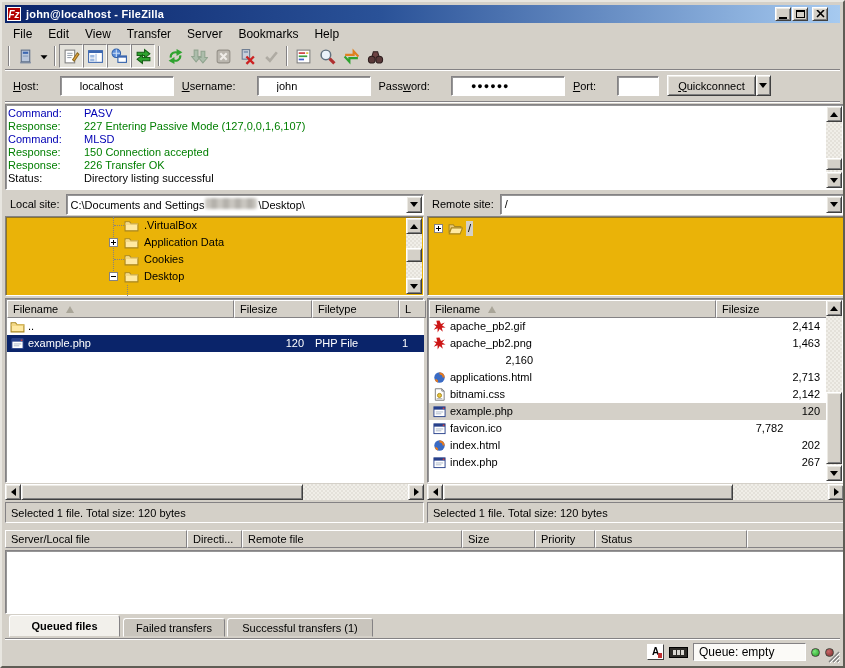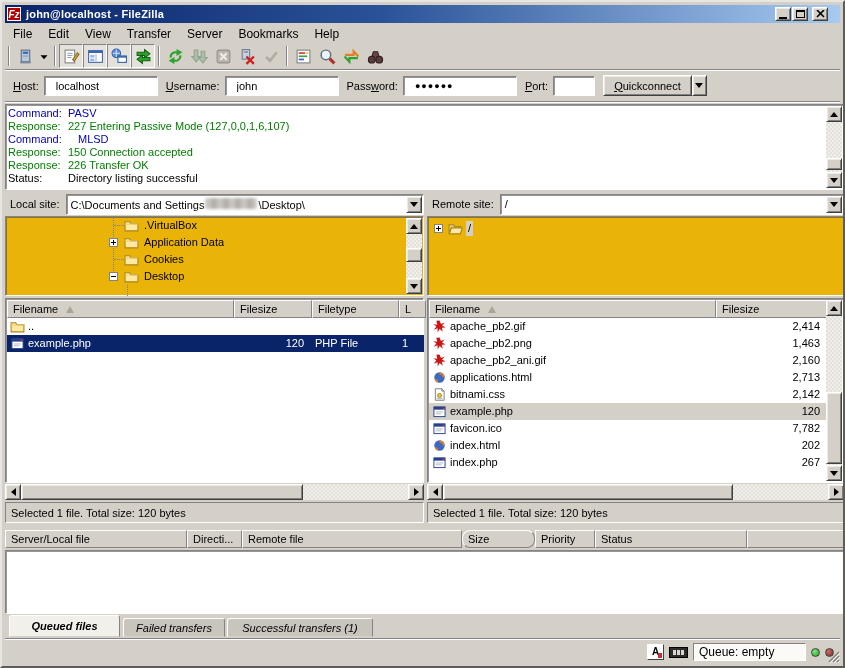--- a/index.html
+++ b/index.html
@@ -37,30 +37,30 @@
   .tb-sep { width:2px; height:20px; margin:0 3px; border-left:1px solid #848284; border-right:1px solid #fff; }
   .tb-btn { width:24px; height:24px; display:flex; align-items:center; justify-content:center; margin:0 0; }
   .tb-btn svg { width:17px; height:17px; }
   .tb-btn.pressed { border:1px solid; border-color:#848284 #fff #fff #848284; background:#E3E1DA; }
   .tb-btn.narrow { width:14px; }
   
   #quickbar { position:absolute; left:3px; top:68px; right:3px; height:32px;
     display:flex; align-items:center; border-bottom:1px solid #848284; box-shadow:0 1px 0 #fff; }
   .qc-label { margin:0 5px 0 8px; }
   .qc-input { height:20px; background:#fff; border:1px solid; border-color:#848284 #FFFFFF #FFFFFF #848284;
-    box-shadow: inset 1px 1px 0 rgba(64,64,64,.55); font-family:inherit; font-size:11px; padding:0 11px; }
+    box-shadow: inset 1px 1px 0 rgba(64,64,64,.55); font-family:inherit; font-size:11px; padding:0 19px;margin-left:16px; }
   #quickconnect-btn { margin-left:8px; height:21px; padding:0 10px; font-size:11px;
     display:flex; align-items:center; }
   #quickconnect-drop { width:15px; height:21px; display:flex; align-items:center; justify-content:center; }
   .arr-down { width:0; height:0; border-left:4px solid transparent; border-right:4px solid transparent; border-top:5px solid #000; }
   
   #log { position:absolute; left:3px; top:102px; width:839px; height:86px; background:#fff; }
   #log-lines { position:absolute; left:2px; top:2px; right:18px; bottom:2px; overflow:hidden; }
   .log-line { display:flex; height:13px; line-height:13px; white-space:nowrap; }
-  .log-label { width:60px; flex:none; }
+  .log-label { width:76px; flex:none; }
   
   .vscroll { position:absolute; width:16px; background:#F0EEE8;
     background-image: linear-gradient(45deg,#E4E1DA 25%,transparent 25%,transparent 75%,#E4E1DA 75%),linear-gradient(45deg,#E4E1DA 25%,transparent 25%,transparent 75%,#E4E1DA 75%);
     background-size:4px 4px; background-position:0 0,2px 2px; }
   .hscroll { position:absolute; height:16px; background:#F0EEE8;
     background-image: linear-gradient(45deg,#E4E1DA 25%,transparent 25%,transparent 75%,#E4E1DA 75%),linear-gradient(45deg,#E4E1DA 25%,transparent 25%,transparent 75%,#E4E1DA 75%);
     background-size:4px 4px; background-position:0 0,2px 2px; }
   .sb-btn { position:absolute; width:16px; height:16px; display:flex; align-items:center; justify-content:center; }
   .tri-up   { width:0;height:0;border-left:4px solid transparent;border-right:4px solid transparent;border-bottom:5px solid #000; }
   .tri-down { width:0;height:0;border-left:4px solid transparent;border-right:4px solid transparent;border-top:5px solid #000; }
@@ -100,21 +100,21 @@
   .file-row .name-cell { display:flex; align-items:center; gap:3px; padding-left:3px; }
   .file-row.sel-active { background:#0A246A; color:#fff; }
   .file-row.sel-inactive { background:#D4D0C8; }
   
   .pane-status { position:absolute; top:500px; height:21px; border:1px solid; border-color:#848284 #FFFFFF #FFFFFF #848284;
     display:flex; align-items:center; padding-left:5px; background:#D4D0C8; }
   
   #queue-header { position:absolute; left:3px; top:528px; height:20px; display:flex; }
   #queue-body { position:absolute; left:3px; top:548px; width:839px; height:64px; background:#fff; }
   
-  #tabs-row { position:absolute; left:3px; top:613px; right:3px; height:23px;font-style:italic; }
+  #tabs-row { position:absolute; left:3px; top:613px; right:3px; height:23px; }
   .tab { position:absolute; bottom:1px; border:1px solid; border-color:#FFFFFF #848284 #D4D0C8 #FFFFFF;
     border-radius:3px 3px 0 0; display:flex; align-items:center; justify-content:center; }
   .tab.active { height:22px; background:#F2F0EB; font-weight:bold; z-index:2; }
   .tab.inactive { height:19px; background:#C9C5BD; z-index:1; }
   
   #statusbar { position:absolute; left:3px; right:3px; bottom:3px; height:24px;
     border-top:1px solid #fff; box-shadow:0 -1px 0 #848284; }
   #ascii-box { position:absolute; left:642px; top:4px; width:17px; height:16px; background:#fff;
     border:1px solid; border-color:#fff #404040 #404040 #fff; text-align:center; font-weight:bold;
     font-size:10px; line-height:14px; }
@@ -292,21 +292,21 @@
         <div class="log-line">
           <span class="log-label" style="color: rgb(0, 0, 180);">Command:</span>
           <span class="log-text" style="color: rgb(0, 0, 180);">PASV</span>
         </div>
         <div class="log-line">
           <span class="log-label" style="color: rgb(0, 127, 0);">Response:</span>
           <span class="log-text" style="color: rgb(0, 127, 0);">227 Entering Passive Mode (127,0,0,1,6,107)</span>
         </div>
         <div class="log-line">
           <span class="log-label" style="color: rgb(0, 0, 180);">Command:</span>
-          <span class="log-text" style="color: rgb(0, 0, 180); margin-left: 10px;">MLSD</span>
+          <span class="log-text" style="color: rgb(0, 0, 180);">MLSD</span>
         </div>
         <div class="log-line">
           <span class="log-label" style="color: rgb(0, 127, 0);">Response:</span>
           <span class="log-text" style="color: rgb(0, 127, 0);">150 Connection accepted</span>
         </div>
         <div class="log-line">
           <span class="log-label" style="color: rgb(0, 127, 0);">Response:</span>
           <span class="log-text" style="color: rgb(0, 127, 0);">226 Transfer OK</span>
         </div>
         <div class="log-line">
@@ -502,28 +502,20 @@
             <span class="ficon-inline">
               <svg viewBox="0 0 14 14" style="width: 15px; height: 13px; display: block;">
                 <polygon points="7,0.5 8.6,4.4 12.6,2.6 9.8,6 13.5,8.2 9.4,8.4 10.6,12.6 7.2,9.6 5,13.4 4.9,9 0.8,10.4 3.6,7 0.5,4.6 4.6,5 3.6,0.9" fill="#CC1616"></polygon>
               </svg>
             </span>
             <span>apache_pb2.png</span>
           </div>
           <div class="cell right" style="width: 112px;">1,463</div>
         </div>
         <div class="file-row">
-          <div class="cell name-cell" style="width: 287px;">
-            <span class="ficon-inline">
-              <svg viewBox="0 0 14 14" style="width: 15px; height: 13px; display: block;">
-                <polygon points="7,0.5 8.6,4.4 12.6,2.6 9.8,6 13.5,8.2 9.4,8.4 10.6,12.6 7.2,9.6 5,13.4 4.9,9 0.8,10.4 3.6,7 0.5,4.6 4.6,5 3.6,0.9" fill="#CC1616"></polygon>
-              </svg>
-            </span>
-            <span>apache_pb2_ani.gif</span>
-          </div>
           <div class="cell right" style="width: 112px;">2,160</div>
         </div>
         <div class="file-row">
           <div class="cell name-cell" style="width: 287px;">
             <span class="ficon-inline">
               <svg viewBox="0 0 14 14" style="width: 15px; height: 13px; display: block;">
                 <circle cx="7" cy="7" r="5.6" fill="#3A6BC4"></circle>
                 <path d="M7 1.4 a5.6 5.6 0 0 1 5.6 5.6 l-2.3 0 a3.3 3.3 0 0 0 -3.3 -3.3 z" fill="#E87A1E"></path>
                 <path d="M1.9 9.3 a5.6 5.6 0 0 0 3.1 3 l0.6 -2 a3.3 3.3 0 0 1 -1.8 -1.7 z" fill="#E87A1E"></path>
               </svg>
@@ -567,21 +559,21 @@
               <svg viewBox="0 0 14 14" style="width: 15px; height: 13px; display: block;">
                 <rect x="1" y="2" width="12" height="10.5" fill="#fff" stroke="#27408B"></rect>
                 <rect x="1" y="2" width="12" height="3" fill="#27408B"></rect>
                 <rect x="10.5" y="2.7" width="1.8" height="1.6" fill="#D04040"></rect>
                 <line x1="3" y1="7.5" x2="11" y2="7.5" stroke="#A8B4C8"></line>
                 <line x1="3" y1="9.5" x2="9" y2="9.5" stroke="#A8B4C8"></line>
               </svg>
             </span>
             <span>favicon.ico</span>
           </div>
-          <div class="cell right" style="width: 112px;">7,782</div>
+          <div class="cell right" style="width: 112px; text-align: center;">7,782</div>
         </div>
         <div class="file-row">
           <div class="cell name-cell" style="width: 287px;">
             <span class="ficon-inline">
               <svg viewBox="0 0 14 14" style="width: 15px; height: 13px; display: block;">
                 <circle cx="7" cy="7" r="5.6" fill="#3A6BC4"></circle>
                 <path d="M7 1.4 a5.6 5.6 0 0 1 5.6 5.6 l-2.3 0 a3.3 3.3 0 0 0 -3.3 -3.3 z" fill="#E87A1E"></path>
                 <path d="M1.9 9.3 a5.6 5.6 0 0 0 3.1 3 l0.6 -2 a3.3 3.3 0 0 1 -1.8 -1.7 z" fill="#E87A1E"></path>
               </svg>
             </span>
@@ -639,21 +631,21 @@
       <span>Selected 1 file. Total size: 120 bytes</span>
     </div>
   <div class="pane-status" style="left:425px; width:417px;">
       <span>Selected 1 file. Total size: 120 bytes</span>
     </div>
 
   <div id="queue-header">
       <div class="hdr-seg" style="width: 182px;">Server/Local file</div>
       <div class="hdr-seg" style="width: 55px;">Directi...</div>
       <div class="hdr-seg" style="width: 220px;">Remote file</div>
-      <div class="hdr-seg right" style="width: 73px; border-radius: 8px;">Size</div>
+      <div class="hdr-seg right" style="width: 73px;">Size</div>
       <div class="hdr-seg" style="width: 60px;">Priority</div>
       <div class="hdr-seg" style="width: 152px;">Status</div>
       <div class="hdr-seg" style="width: 97px;"></div>
     </div>
   <div id="queue-body" class="sunken"></div>
 
   <div id="tabs-row">
       <div class="tab active" style="left: 4px; width: 111px;">Queued files</div>
       <div class="tab inactive" style="left: 118px; width: 102px;">Failed transfers</div>
       <div class="tab inactive" style="left: 222px; width: 146px;">Successful transfers (1)</div>

